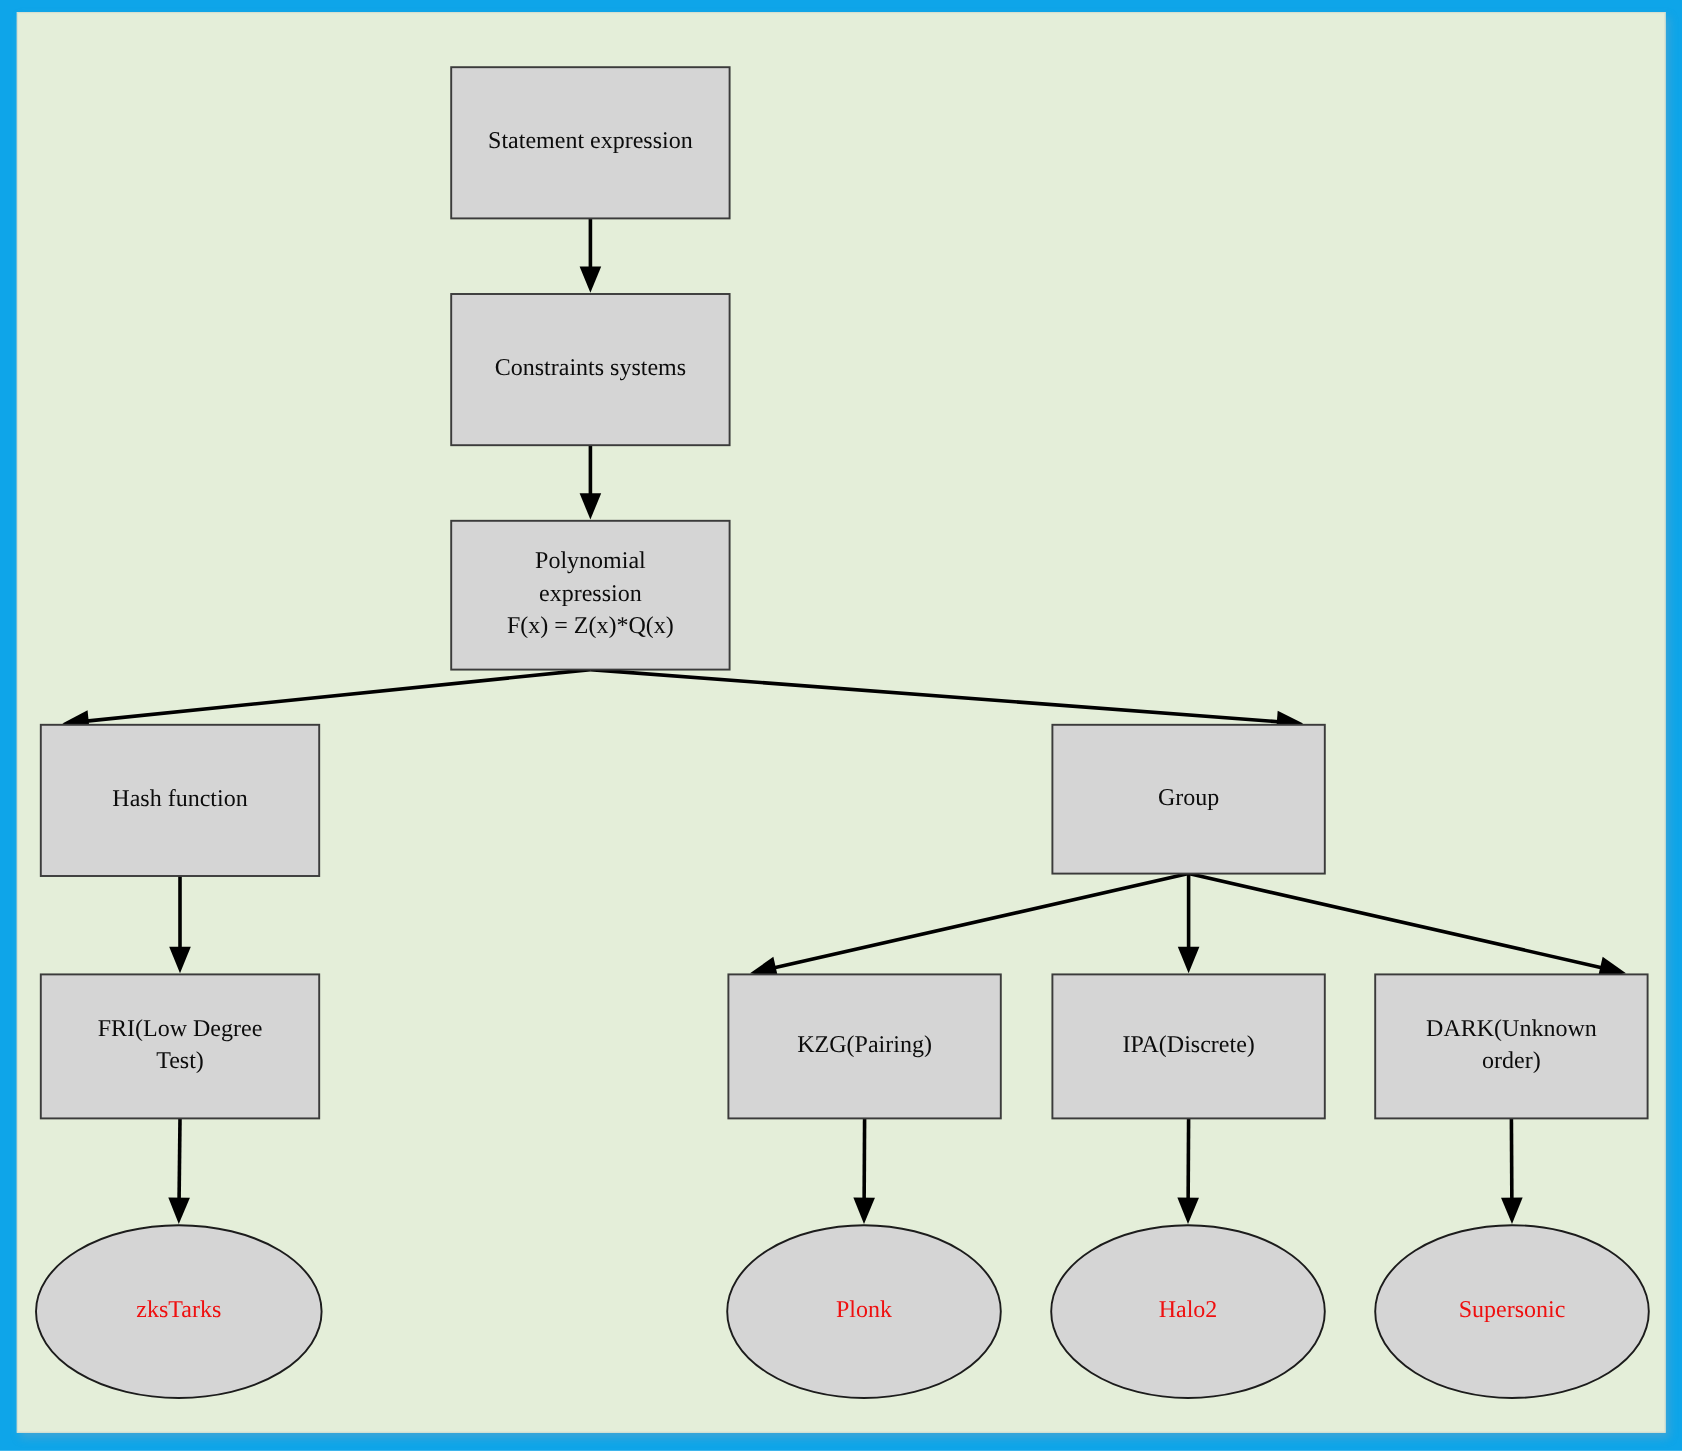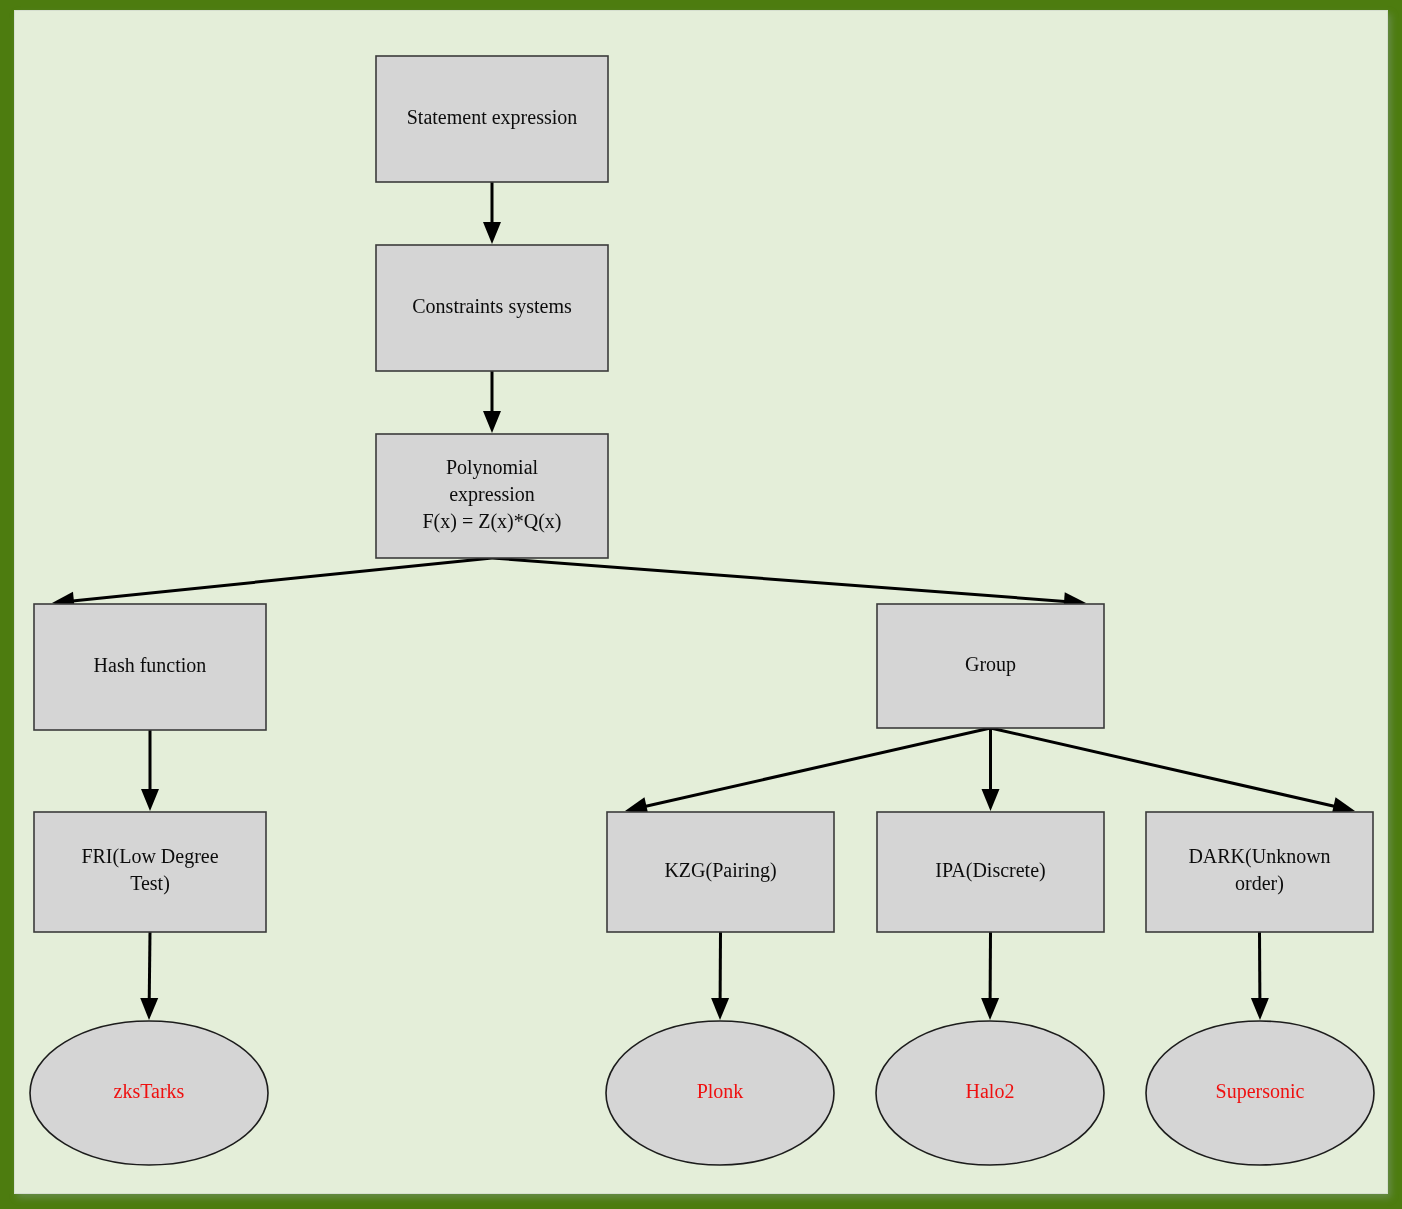--- a/index.html
+++ b/index.html
@@ -12,21 +12,21 @@
     height: 1209px;
     overflow: hidden;
     font-family: "Liberation Serif", "DejaVu Serif", serif;
   }
   #canvas-wrap {
     position: absolute;
     left: 0;
     top: 0;
     width: 1402px;
     height: 1209px;
-    background: #4d7c0f;
+    background: #0ea5e9;
   }
   #diagram-canvas {
     position: absolute;
     left: 14px;
     top: 10px;
     width: 1374px;
     height: 1184px;
     background: #e4eed9;
     border: 1px solid #d6dfd0;
     box-shadow: 3px 4px 7px rgba(150,165,180,0.35);

